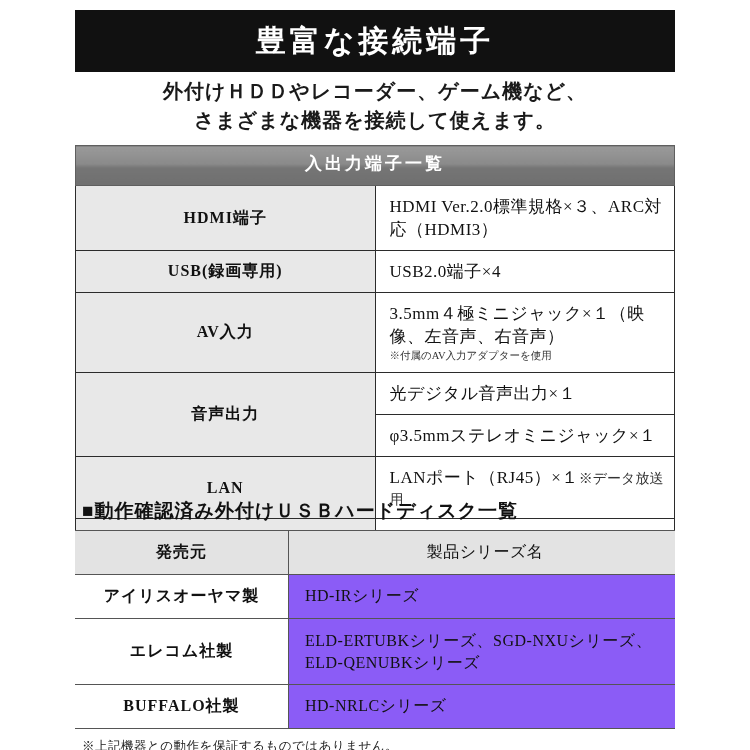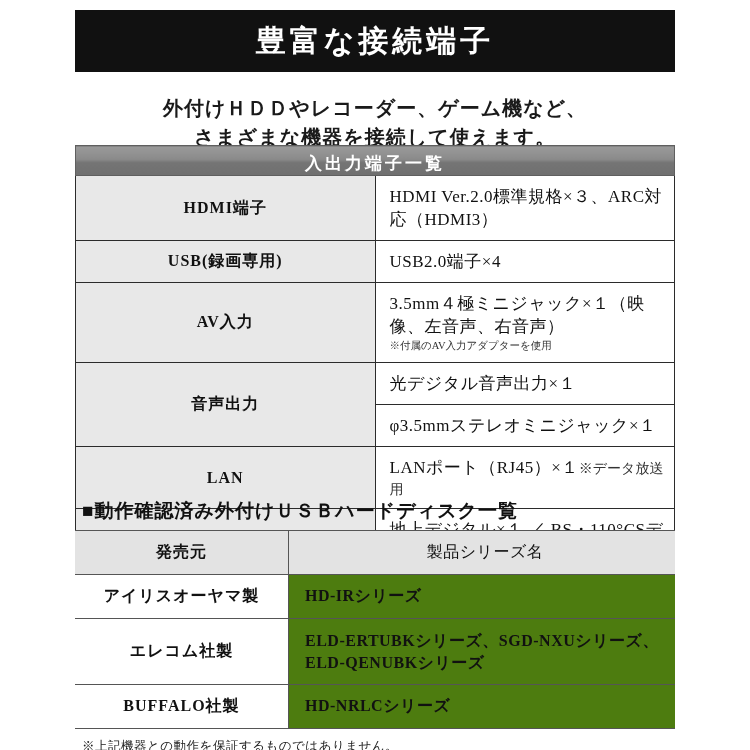--- a/index.html
+++ b/index.html
@@ -38,24 +38,24 @@
     font-size: 30px;
     font-weight: bold;
     letter-spacing: 4px;
     font-family: "Liberation Serif", serif;
   }
 
   
   .lead {
     position: absolute;
     left: 0;
-    top: 94px;
+    top: 78px;
     width: 750px;
     text-align: center;
-    font-family: Liberation Sans, sans-serif;
+    font-family: Liberation Mono, monospace;
     font-size: 20px;
     line-height: 1.45;
     letter-spacing: 1px;
     color: #1a1a1a;
     font-weight: bold;
   }
 
   
   .ports-table {
     position: absolute;
@@ -64,21 +64,21 @@
     width: 600px;
     border-collapse: collapse;
     table-layout: fixed;
   }
   .ports-table th.head {
     background: linear-gradient(to bottom, #9a9a9a 0%, #8a8a8a 45%, #757575 55%, #6f6f6f 100%);
     color: #ffffff;
     font-size: 17px;
     font-weight: bold;
     letter-spacing: 3px;
-    padding: 6px 0 0 0;
+    padding: 6px 0 10px 0;
     border: 1px solid #5f5f5f;
     font-family: "Liberation Serif", serif;
   }
   .ports-table td {
     border: 1px solid #2b2b2b;
     vertical-align: middle;
     font-family: "Liberation Serif", serif;
   }
   .ports-table td.label {
     width: 160px;
@@ -169,22 +169,22 @@
   .hdd-table thead .col-a,
   .hdd-table thead .col-b {
     background: #e3e3e3;
     font-weight: bold;
     font-size: 16px;
   }
   .hdd-table thead .col-b {
     font-weight: normal;
   }
   .hdd-table tbody .col-b {
-    background: #4d7c0f;
-    font-weight: bold;
+    background: #8b5cf6;
+    font-weight: normal;
   }
   .hdd-table tbody .col-a {
     background: #ffffff;
   }
   .two-line span {
     display: block;
     line-height: 1.35;
   }
 
   

